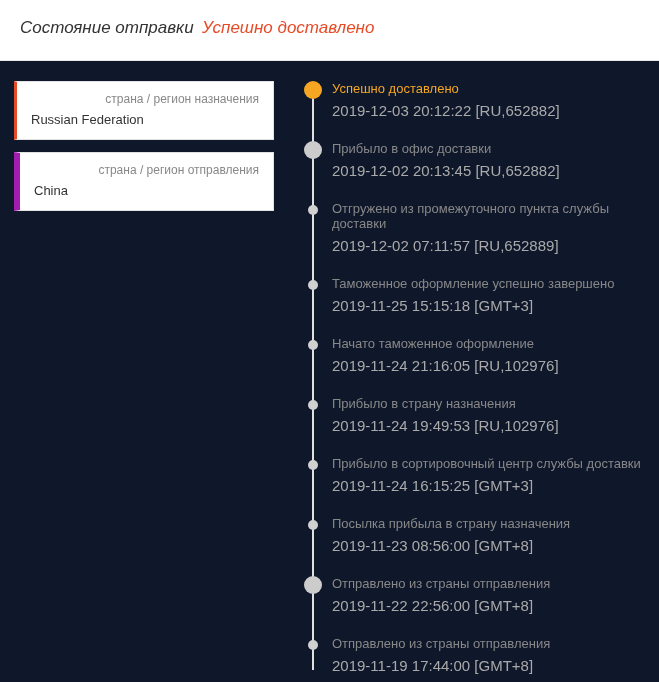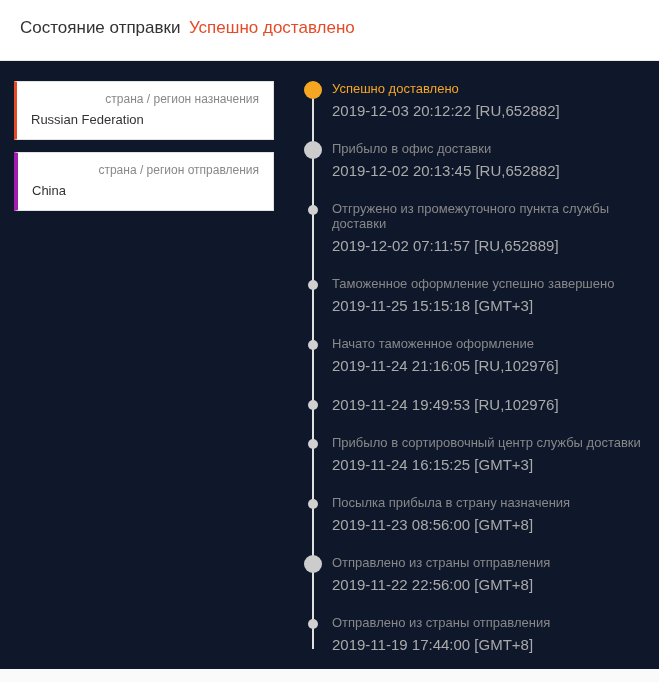--- a/index.html
+++ b/index.html
@@ -6,20 +6,21 @@
     body {
       font-family: Arial, Helvetica, sans-serif;
       background: #fafafa;
       width: 659px;
       color: #333;
     }
     .header {
       padding: 18px 20px 22px 20px;
       border-bottom: 1px solid #e8e8e8;
       background: #fff;
+      font-style: italic;
     }
     .header-title {
       font-size: 17px;
       color: #333;
       font-weight: normal;
     }
     .header-status {
       font-size: 17px;
       color: #e64b28;
       font-weight: normal;
@@ -35,21 +36,21 @@
       flex-shrink: 0;
     }
     .country-box {
       border: 1px solid #e2e2e2;
       background: #fff;
       padding: 10px 14px 12px 14px;
       margin-bottom: 12px;
       position: relative;
     }
     .country-box.dest { border-left: 3px solid #e64b28; }
-    .country-box.orig { border-left: 4px solid #a21caf; }
+    .country-box.orig { border-left: 6px solid #a21caf; }
     .country-label {
       text-align: right;
       font-size: 12px;
       color: #888;
       margin-bottom: 6px;
     }
     .country-value {
       font-size: 13px;
       color: #333;
     }
@@ -154,20 +155,21 @@
           <div class="event-title">Таможенное оформление успешно завершено</div>
           <div class="event-time">2019-11-25 15:15:18 [GMT+3]</div>
         </div>
         <div class="event">
           <div class="dot"></div>
           <div class="event-title">Начато таможенное оформление</div>
           <div class="event-time">2019-11-24 21:16:05 [RU,102976]</div>
         </div>
         <div class="event">
           <div class="dot"></div>
+          <div class="event-title">Прибыло в страну назначения</div>
           <div class="event-time">2019-11-24 19:49:53 [RU,102976]</div>
         </div>
         <div class="event">
           <div class="dot"></div>
           <div class="event-title">Прибыло в сортировочный центр службы доставки</div>
           <div class="event-time">2019-11-24 16:15:25 [GMT+3]</div>
         </div>
         <div class="event">
           <div class="dot"></div>
           <div class="event-title">Посылка прибыла в страну назначения</div>

